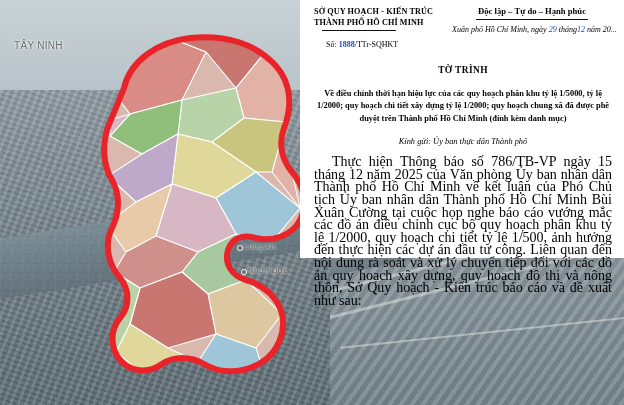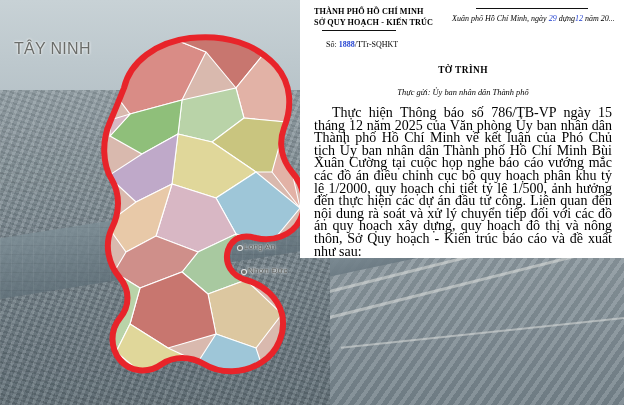--- a/index.html
+++ b/index.html
@@ -78,21 +78,21 @@
 
   
   .map-label {
     position: absolute;
     color: #5d5f5c;
     font-family: "Liberation Sans", sans-serif;
     letter-spacing: .3px;
     text-shadow: 0 0 3px rgba(255,255,255,.85), 0 0 2px rgba(255,255,255,.85);
     white-space: nowrap;
   }
-  .lbl-tayninh { left: 14px; top: 40px; font-size: 16px; color: #6b6d6a; }
+  .lbl-tayninh { left: 14px; top: 40px; font-size: 10px; color: #6b6d6a; }
   .lbl-longan  { left: 244px; top: 242px; font-size: 8px; }
   .lbl-nhonduc { left: 248px; top: 266px; font-size: 8px; }
   .dot {
     position: absolute;
     width: 4px; height: 4px; border-radius: 50%;
     background: #6d6f6c;
     box-shadow: 0 0 0 1px rgba(255,255,255,.8);
   }
   .dot-longan  { left: 238px; top: 246px; }
   .dot-nhonduc { left: 242px; top: 270px; }
@@ -270,38 +270,40 @@
   <div class="map-label lbl-tayninh">TÂY NINH</div>
   <div class="dot dot-longan"></div>
   <div class="map-label lbl-longan">Long An</div>
   <div class="dot dot-nhonduc"></div>
   <div class="map-label lbl-nhonduc">Nhơn Đức</div>
 
   <div class="doc">
 
     <div class="doc-head">
       <div class="doc-head-left">
+        <div class="hd-line">SỞ QUY HOẠCH - KIẾN TRÚC</div>
         <div class="hd-line">THÀNH PHỐ HỒ CHÍ MINH</div>
-        <div class="hd-line">SỞ QUY HOẠCH - KIẾN TRÚC</div>
         <div class="hd-rule"></div>
         <div class="so-line">
           <span>Số:</span>
           <span class="so-num">1888</span><span>/TTr-SQHKT</span>
         </div>
       </div>
 
       <div class="doc-head-right">
+        <div class="hd-right-line">Độc lập – Tự do – Hạnh phúc</div>
         <div class="hd-rule hd-rule-r"></div>
         <div class="place-line">
           <span>Xuân phố Hồ Chí Minh, ngày</span>
           <span class="blue-ital">29</span>
-          <span>dựng</span><span class="blue-ital">12</span>
+          <span>tháng</span><span class="blue-ital">12</span>
           <span>năm 20...</span>
         </div>
       </div>
     </div>
 
     <div class="title">TỜ TRÌNH</div>
-    <div class="kinhgui">Thực gửi: Ủy ban nhân dân Thành phố</div>
+    <div class="subtitle">Về điều chỉnh thời hạn hiệu lực của các quy hoạch phân khu tỷ lệ 1/5000, tỷ lệ 1/2000; quy hoạch chi tiết xây dựng tỷ lệ 1/2000; quy hoạch chung xã đã được phê duyệt trên Thành phố Hồ Chí Minh (đính kèm danh mục)</div>
+    <div class="kinhgui">Kính gửi: Ủy ban thực dân Thành phố</div>
     <p class="body-p">Thực hiện Thông báo số 786/TB-VP ngày 15 tháng 12 năm 2025 của Văn phòng Ủy ban nhân dân Thành phố Hồ Chí Minh về kết luận của Phó Chủ tịch Ủy ban nhân dân Thành phố Hồ Chí Minh Bùi Xuân Cường tại cuộc họp nghe báo cáo vướng mắc các đồ án điều chỉnh cục bộ quy hoạch phân khu tỷ lệ 1/2000, quy hoạch chi tiết tỷ lệ 1/500, ảnh hưởng đến thực hiện các dự án đầu tư công. Liên quan đến nội dung rà soát và xử lý chuyển tiếp đối với các đồ án quy hoạch xây dựng, quy hoạch đô thị và nông thôn, Sở Quy hoạch - Kiến trúc báo cáo và đề xuất như sau:</p>
   </div>
 
 </div>
 
 </body></html>

